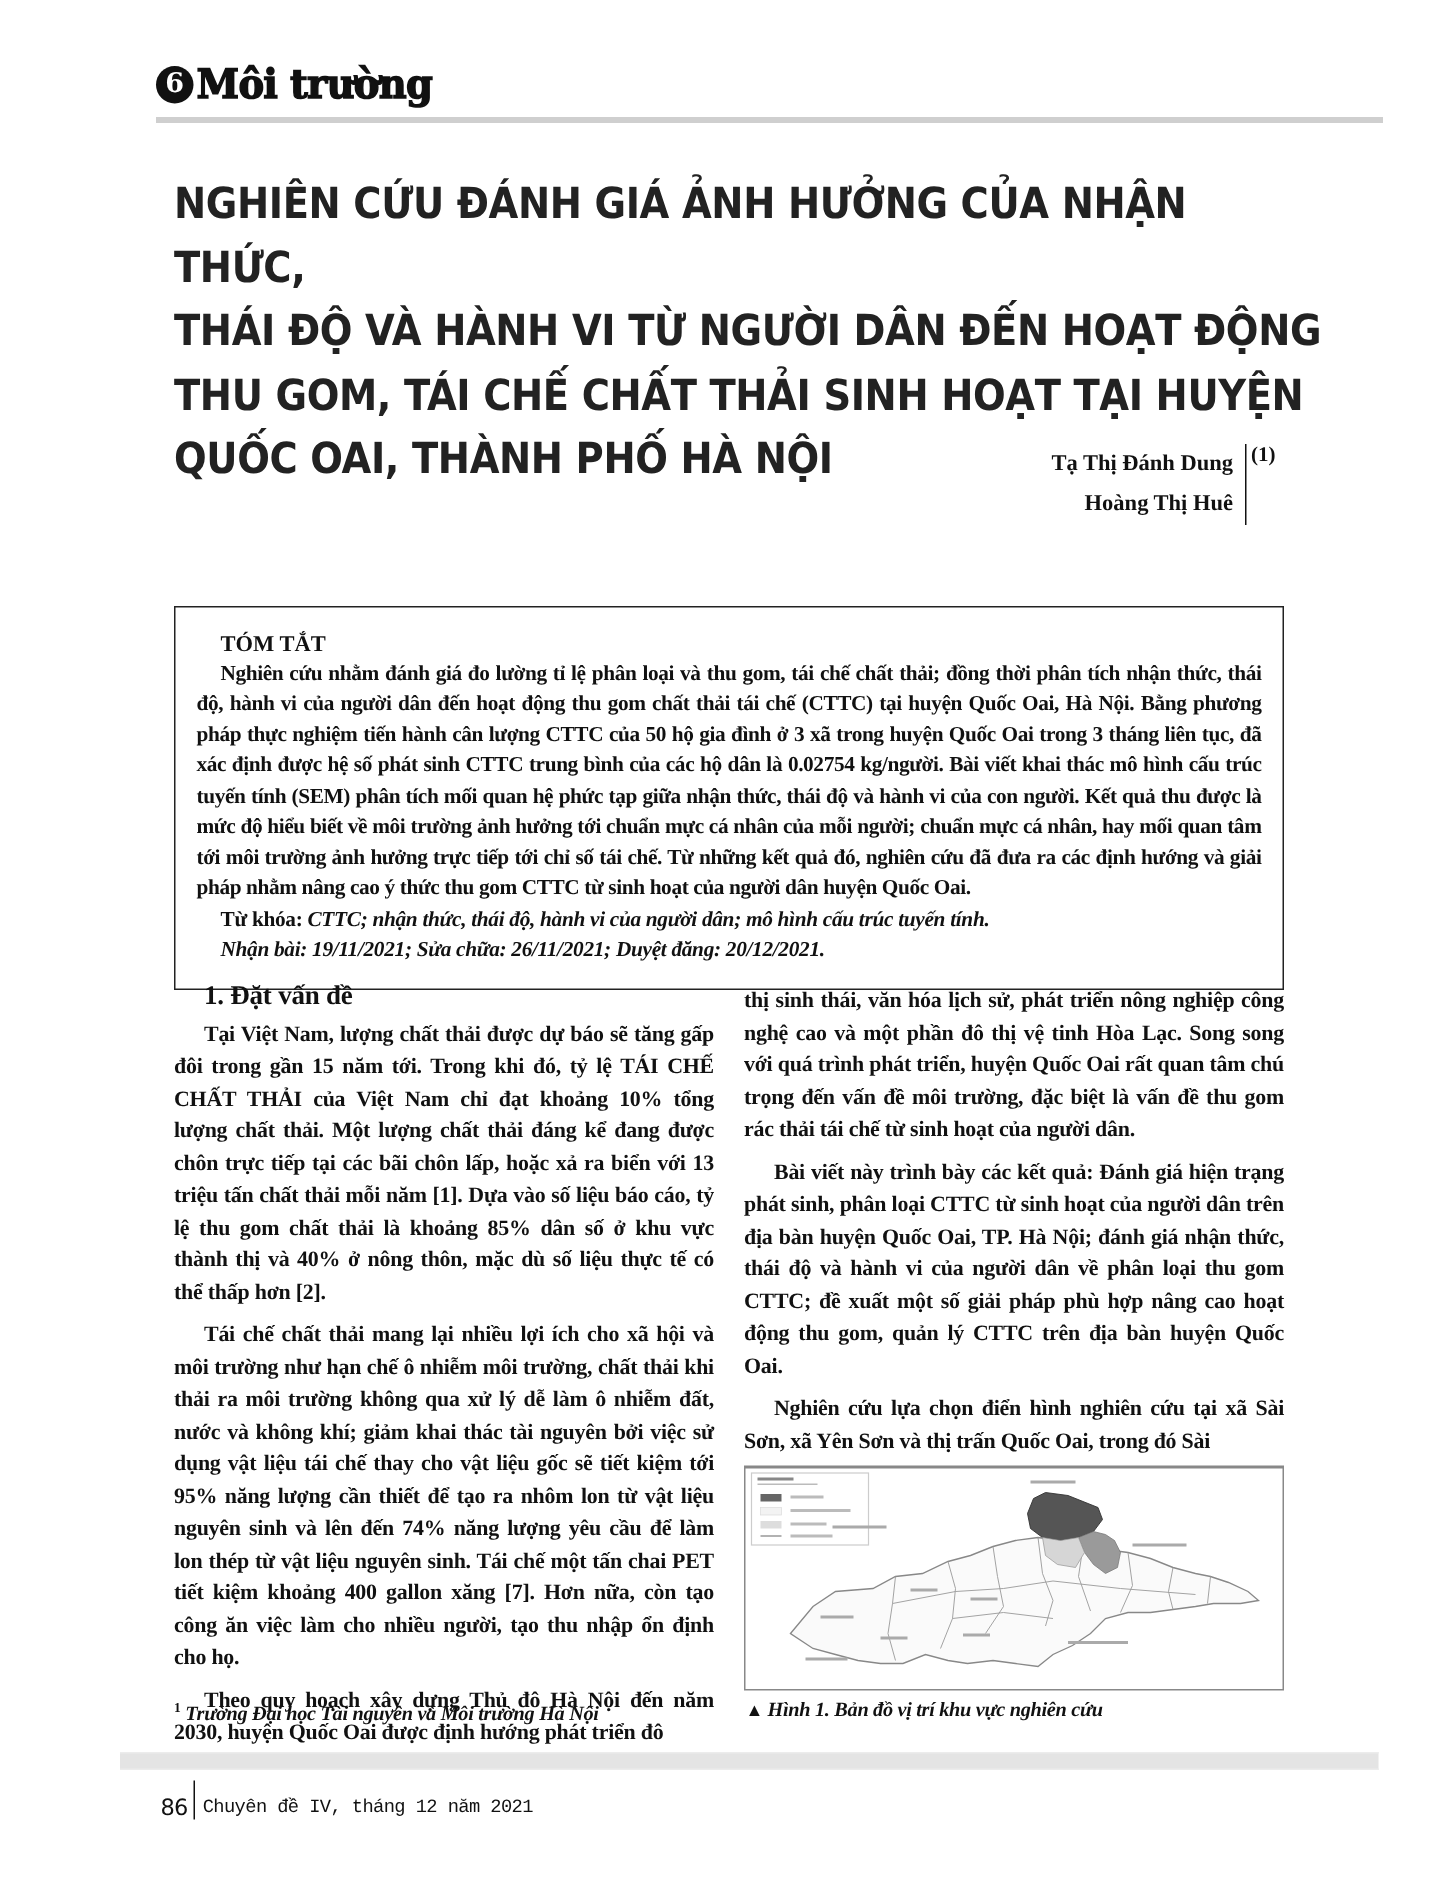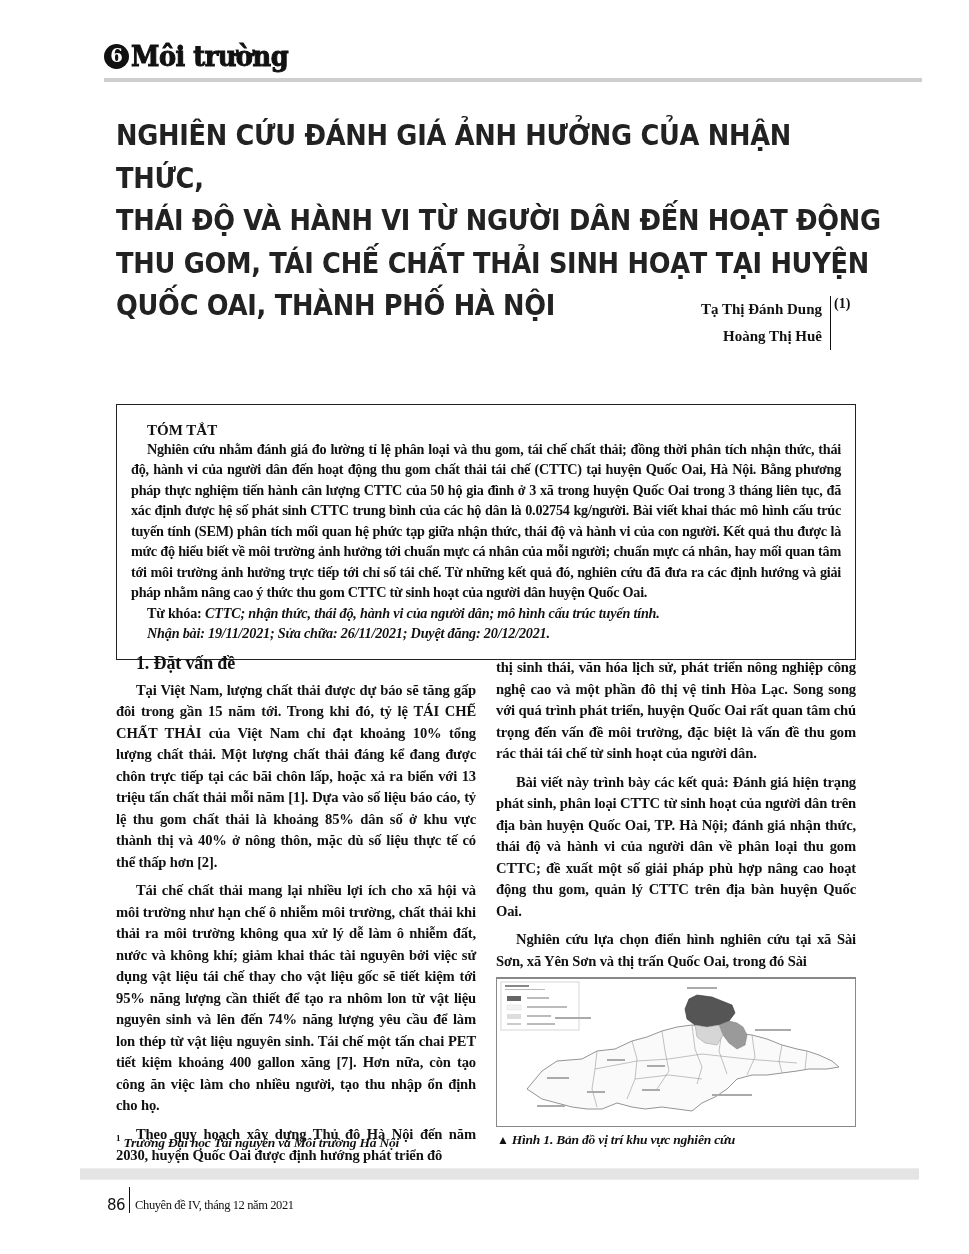--- a/index.html
+++ b/index.html
@@ -41,21 +41,21 @@
   .fig-caption .tri { font-style: normal; font-size: 12px; margin-right: 3px; }
 
   
   .footnote { position: absolute; left: 116px; top: 1133px; font-family: "Liberation Serif", serif; font-style: italic; font-weight: bold; font-size: 13.5px; letter-spacing: -0.2px; }
   .footnote sup { font-style: normal; font-size: 9px; }
 
   
   .footer-bar { position: absolute; left: 80px; top: 1168px; width: 839px; height: 12px; background: #e4e4e4; border-top: 1px solid #ececec; border-bottom: 1px solid #ececec; }
   .footer { position: absolute; left: 107px; top: 1182px; height: 36px; display: flex; align-items: center; }
   .page-number { font-family: "DejaVu Sans", sans-serif; font-size: 15px; font-weight: normal; padding-right: 4px; border-right: 1px solid #111; height: 26px; line-height: 36px; letter-spacing: -0.5px; }
-  .issue-label { font-family: Liberation Serif, serif; font-size: 12.5px; padding-left: 5px; line-height: 36px; letter-spacing: -0.4px; padding-top: 10px; }
+  .issue-label { font-family: Liberation Mono, monospace; font-size: 12.5px; padding-left: 5px; line-height: 36px; letter-spacing: -0.4px; padding-top: 10px; }
 </style>
 </head>
 <body>
 
 <div class="section-header">
   <div class="section-icon">6</div>
   <div class="section-label">Môi trường</div>
 </div>
 <div class="header-rule"></div>
 

